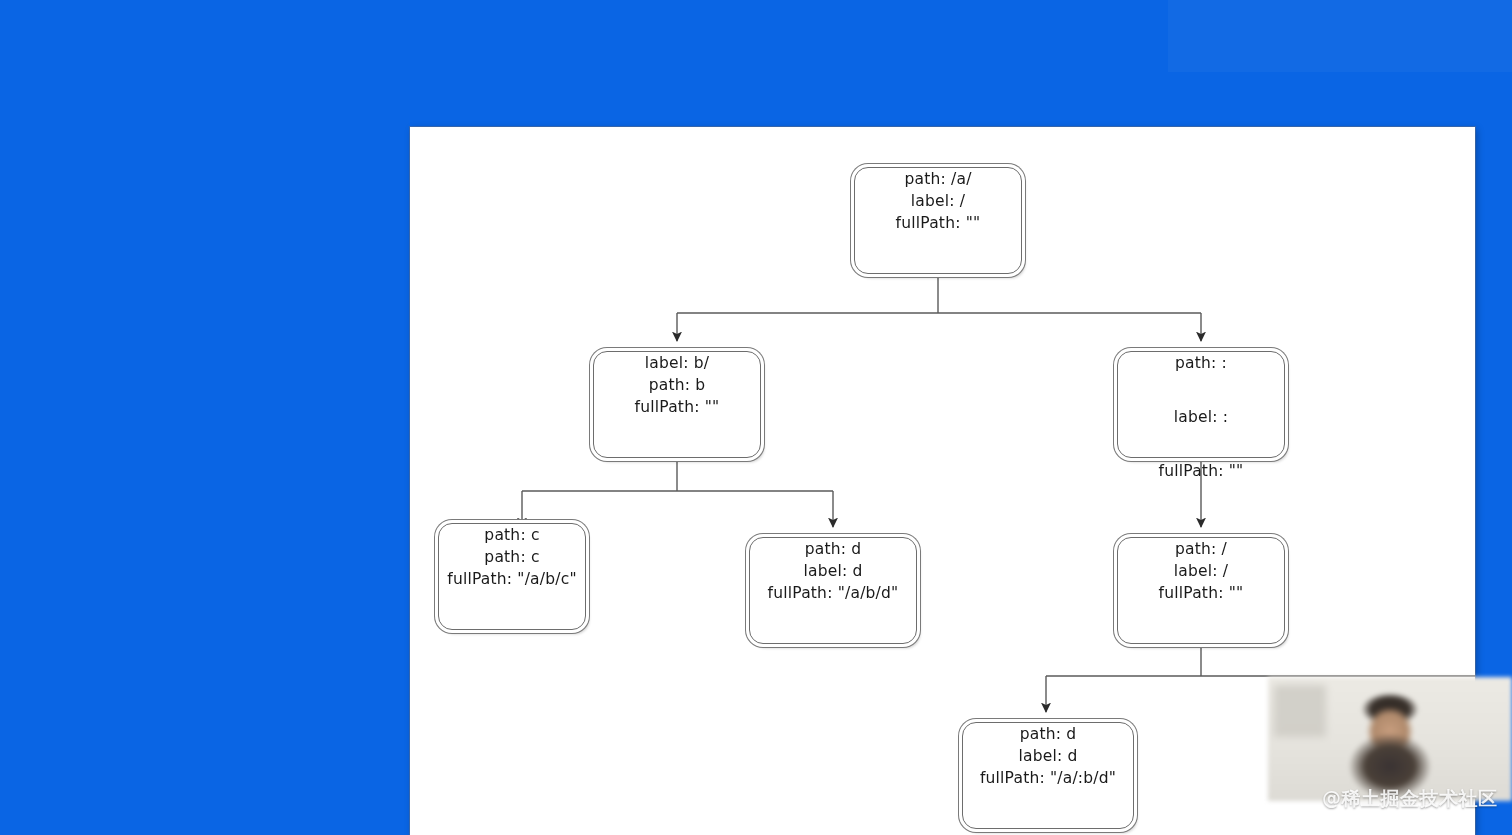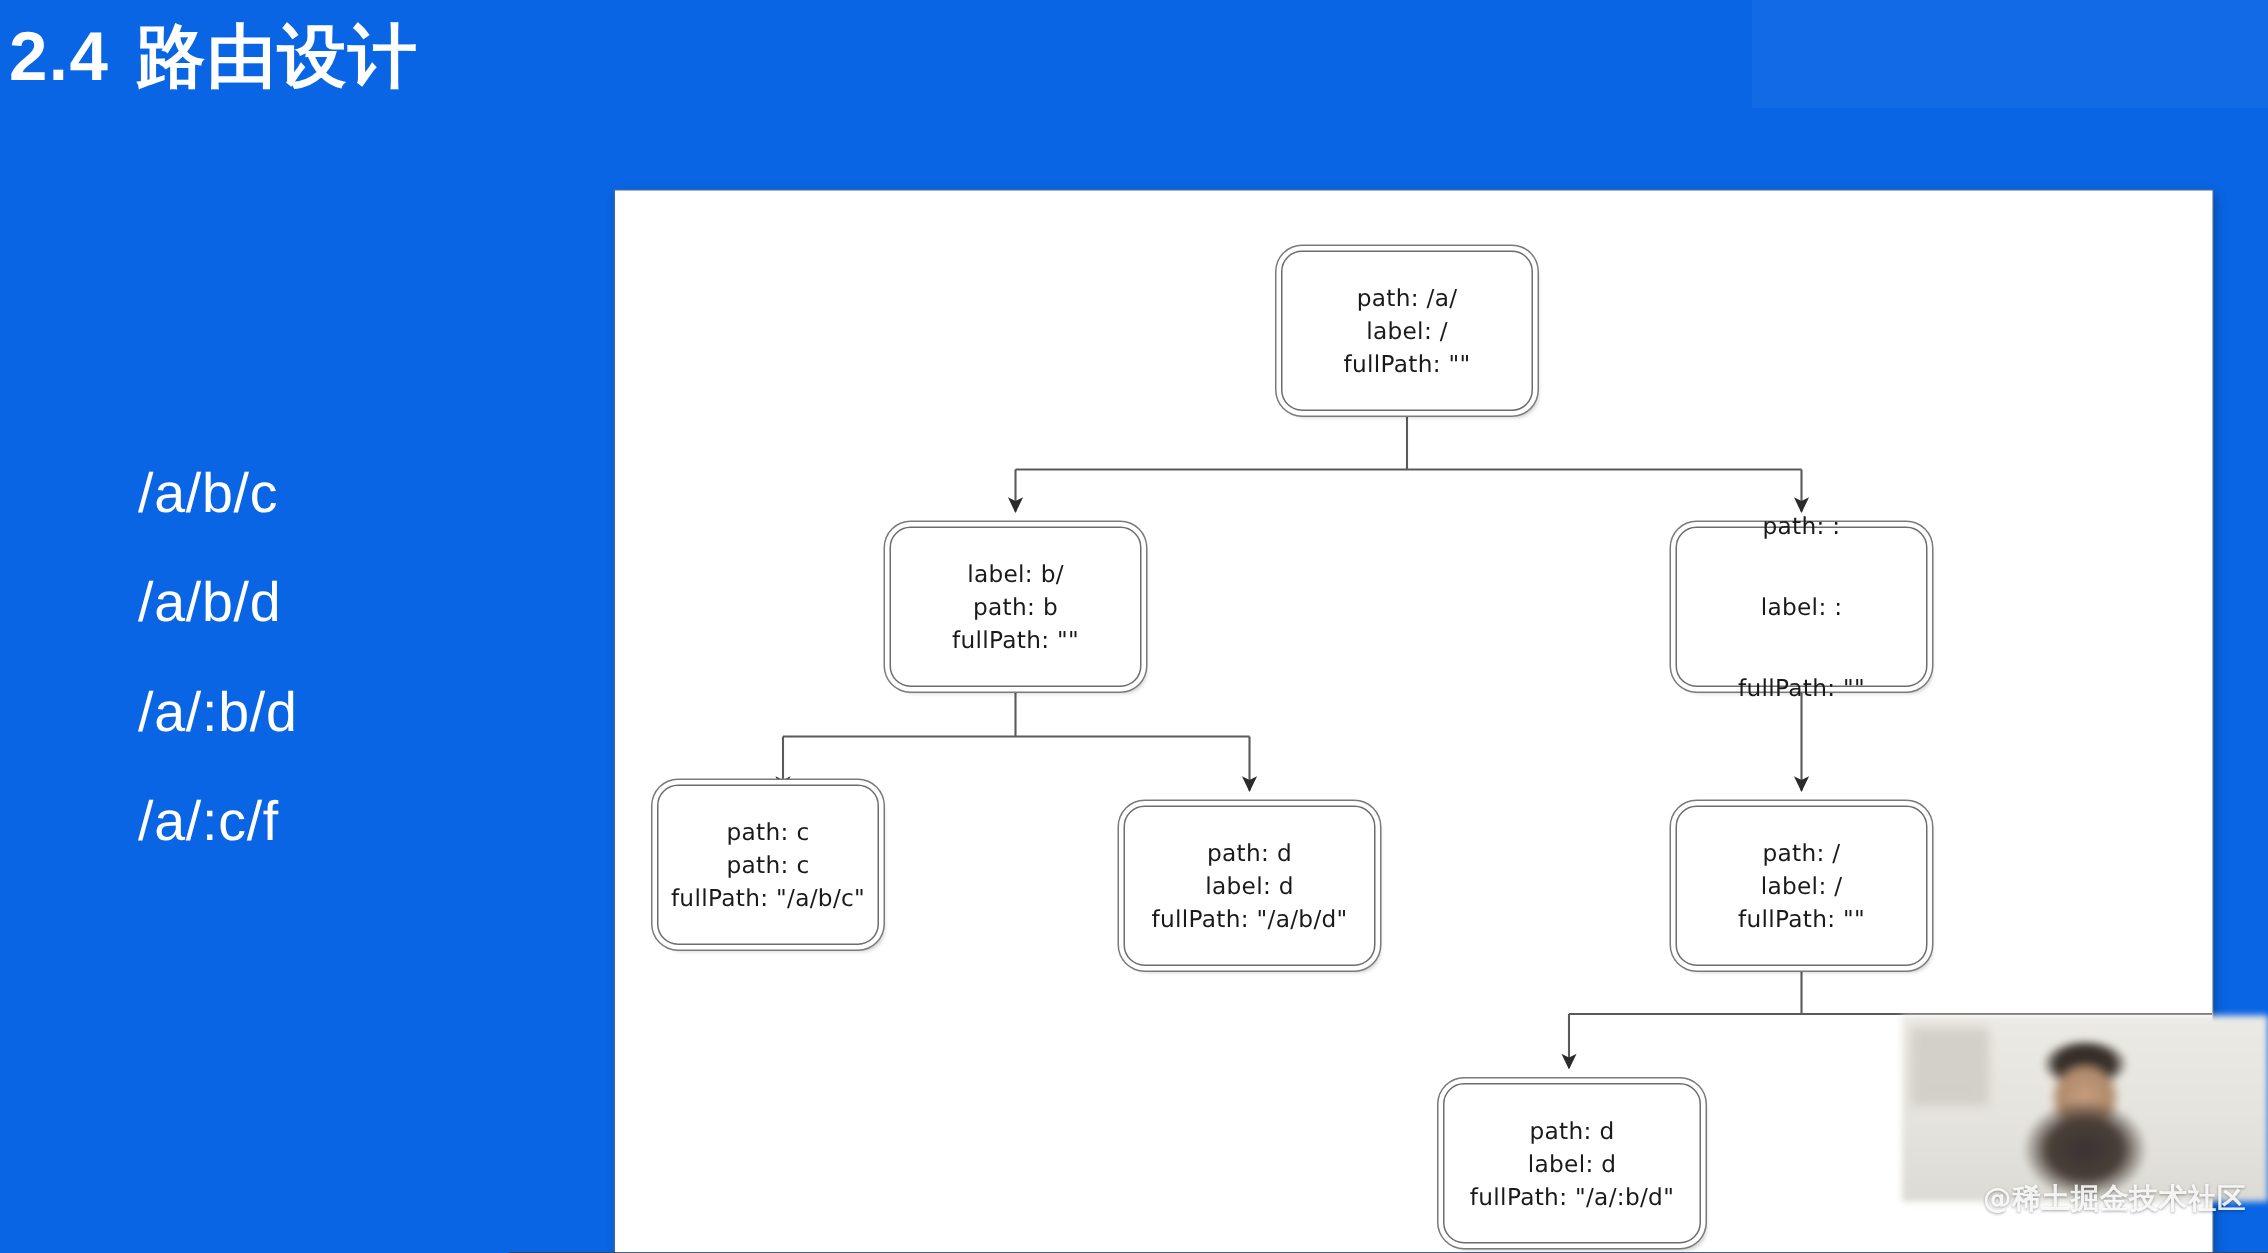--- a/index.html
+++ b/index.html
@@ -78,21 +78,21 @@
   .node {
     position: absolute;
     box-sizing: border-box;
     background: #ffffff;
     border: 1px solid #6d6d6d;
     border-radius: 14px;
     box-shadow: 0 0 0 3px #ffffff, 0 0 0 4px #7a7a7a, 3px 4px 3px rgba(0,0,0,0.22);
     display: flex;
     flex-direction: column;
     align-items: center;
-    justify-content: center;
+    justify-content: flex-start;
   }
   .node .line {
     font-family: "DejaVu Sans", sans-serif;
     font-size: 15.5px;
     line-height: 22px;
     color: #1a1a1a;
     white-space: nowrap;
     letter-spacing: 0.2px;
   }
 
@@ -131,30 +131,21 @@
     font-weight: bold;
   }
 </style>
 </head>
 <body>
 
 <div id="slide">
 
   <div id="deco-band"></div>
 
-  <div id="slide-title">
-    <span class="num">2.4</span><span>路由设计</span>
-  </div>
-
-  <div id="path-list">
-    <div class="path-item">/a/b/c</div>
-    <div class="path-item">/a/b/d</div>
-    <div class="path-item">/a/:b/d</div>
-    <div class="path-item">/a/:c/f</div>
-  </div>
+
 
   <div id="diagram-panel">
 
     <svg id="diagram-svg" viewBox="0 0 1065 708">
       <defs>
         <marker id="arrow" viewBox="0 0 12 12" refX="9" refY="6" markerWidth="9" markerHeight="9" orient="auto-start-reverse">
           <path d="M 0 1.2 L 10 6 L 0 10.8 L 2.4 6 Z" fill="#2b2b2b"></path>
         </marker>
       </defs>
       <g stroke="#5a5a5a" stroke-width="1.4" fill="none">

